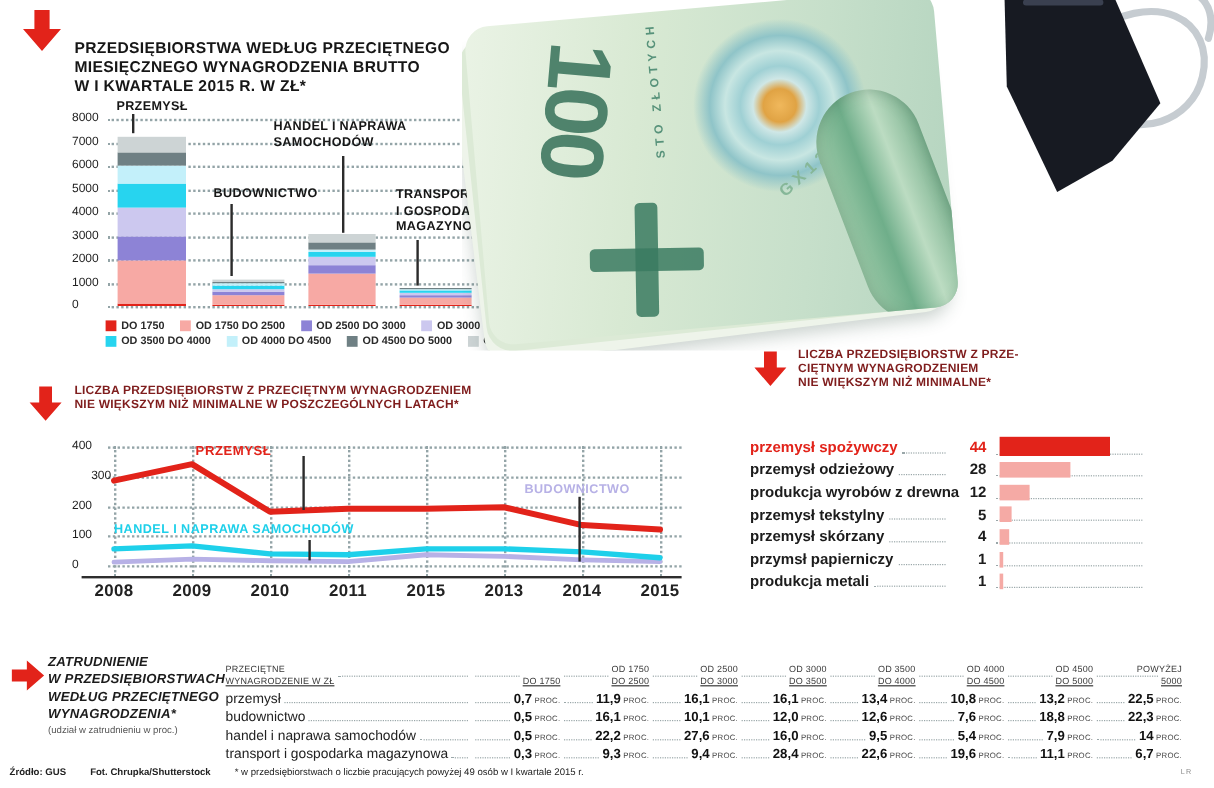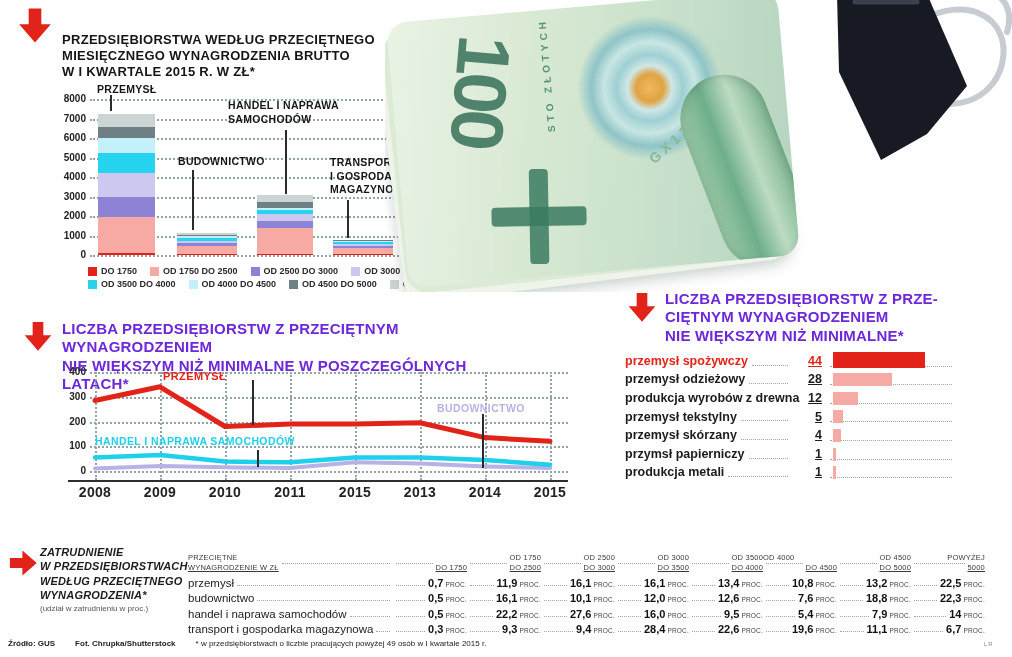--- a/index.html
+++ b/index.html
@@ -1,44 +1,44 @@
 <!DOCTYPE html>
 <html><head>
 <meta charset="utf-8">
 <style>
   html,body{margin:0;padding:0;background:#fff;}
   .page{position:relative;width:1012px;height:657px;background:#fff;overflow:hidden;
         font-family:"Liberation Sans","DejaVu Sans",sans-serif;color:#1c1c1c;}
   .abs{position:absolute;}
   .ttl{font-weight:700;font-size:13px;line-height:1.22;letter-spacing:.3px;color:#161616;text-transform:uppercase;margin-top:22px;}
-  .ttl-sm{font-weight:700;font-size:15px;line-height:1.22;letter-spacing:.2px;color:#6d28d9;text-transform:uppercase;}
+  .ttl-sm{font-weight:700;font-size:10px;line-height:1.22;letter-spacing:.2px;color:#7f1d1d;text-transform:uppercase;}
   .arrow-ico{width:38px;height:38px;}
   
   #barchart{left:60px;top:92px;width:410px;height:200px;}
   .grid{position:absolute;height:0;border-top:2px dotted #93a4a7;}
-  .ytick{position:absolute;width:26px;text-align:right;font-size:10px;font-weight:700;color:#222;}
+  .ytick{position:absolute;width:26px;text-align:left;font-size:10px;font-weight:400;color:#222;}
   .seg{position:absolute;}
   .ptr{position:absolute;width:2px;background:#2b2b2b;}
   .catlab{position:absolute;font-weight:700;font-size:10.5px;letter-spacing:.3px;color:#161616;line-height:1.3;text-transform:uppercase;}
   
   #legend{left:88px;top:266px;width:420px;display:flex;flex-wrap:wrap;column-gap:13px;row-gap:3px;}
   .lg-item{display:flex;align-items:center;gap:4px;font-size:9px;font-weight:700;color:#2a2a2a;white-space:nowrap;}
   .lg-sw{width:9px;height:9px;display:inline-block;}
   
   #linechart{left:60px;top:368px;width:512px;height:140px;}
   .vgrid{position:absolute;width:0;border-left:2px dotted #93a4a7;}
   .xaxis{position:absolute;left:8px;top:112px;width:500px;height:2px;background:#2e2e2e;}
   .year{position:absolute;top:116px;transform:translateX(-50%);font-size:14px;font-weight:700;color:#222;letter-spacing:.3px;}
   .serlab{position:absolute;font-weight:700;font-size:10.5px;letter-spacing:.4px;text-transform:uppercase;}
   
-  #hbar{left:625px;top:350px;width:385px;}
+  #hbar{left:625px;top:362px;width:385px;}
   .hrow{display:flex;align-items:flex-end;height:18.6px;}
   .hrow .lbl{font-size:12.5px;font-weight:700;color:#1c1c1c;white-space:nowrap;line-height:1.1;}
   .hrow .lead{flex:1;border-bottom:1.5px dotted #9aa7a9;margin:0 4px 3px 4px;height:0;}
-  .hrow .val{width:30px;text-align:right;font-size:12.5px;font-weight:700;color:#1c1c1c;line-height:1.1;text-decoration:underline;}
+  .hrow .val{width:30px;text-align:right;font-size:12.5px;font-weight:700;color:#1c1c1c;line-height:1.1;}
   .hrow .barzone{position:relative;width:180px;height:18px;margin-left:8px;flex:none;}
   .hrow .barzone:before{content:"";position:absolute;left:0;right:58px;bottom:2px;border-bottom:1.5px dotted #9aa7a9;}
   .hrow .bar{position:absolute;left:3px;bottom:1px;height:13px;background:#f5aaa5;}
   .hrow.hl .lbl,.hrow.hl .val{color:#e2231a;}
   .hrow.hl .bar{background:#e2231a;height:16px;}
   
   #emp-title{left:40px;top:545px;width:150px;font-size:11px;font-weight:700;line-height:1.3;letter-spacing:.2px;text-transform:uppercase;font-style:italic;}
   #emp-sub{left:40px;top:604px;font-size:8px;color:#555;}
   #table{left:188px;top:543px;width:800px;}
   .trow{display:grid;grid-template-columns:205px repeat(8,74px);}
@@ -226,21 +226,21 @@
     <div>NIE WIĘKSZYM NIŻ MINIMALNE W POSZCZEGÓLNYCH LATACH*</div>
   </div>
   <div id="linechart" class="abs">
       <div class="grid" style="left: 30px; width: 478px; top: 103px;"></div>
       <div class="ytick" style="left: 0px; top: 97px;">0</div>
       <div class="grid" style="left: 30px; width: 478px; top: 78.25px;"></div>
       <div class="ytick" style="left: 0px; top: 72.25px;">100</div>
       <div class="grid" style="left: 30px; width: 478px; top: 53.5px;"></div>
       <div class="ytick" style="left: 0px; top: 47.5px;">200</div>
       <div class="grid" style="left: 30px; width: 478px; top: 28.75px;"></div>
-      <div class="ytick" style="left: 0px; top: 22.75px;">300</div>
+      <div class="ytick" style="left: 16px; top: 22.75px;">300</div>
       <div class="grid" style="left: 30px; width: 478px; top: 4px;"></div>
       <div class="ytick" style="left: 0px; top: -2px;">400</div>
       <div class="vgrid" style="left: 35px; top: 4px; height: 108px;"></div>
       <div class="year" style="left: 35px;">2008</div>
       <div class="vgrid" style="left: 100px; top: 4px; height: 108px;"></div>
       <div class="year" style="left: 100px;">2009</div>
       <div class="vgrid" style="left: 165px; top: 4px; height: 108px;"></div>
       <div class="year" style="left: 165px;">2010</div>
       <div class="vgrid" style="left: 230px; top: 4px; height: 108px;"></div>
       <div class="year" style="left: 230px;">2011</div>
@@ -381,21 +381,21 @@
           </div>
         </div>
         <div class="th">
           <div style="text-align: right;">OD 3500</div>
           <div class="l2">
             <span class="lead"></span>
             <span>DO 4000</span>
           </div>
         </div>
         <div class="th">
-          <div style="text-align: left;">OD 4000</div>
+          <div style="text-align: right;">OD 4000</div>
           <div class="l2">
             <span class="lead"></span>
             <span>DO 4500</span>
           </div>
         </div>
         <div class="th">
           <div style="text-align: right;">OD 4500</div>
           <div class="l2">
             <span class="lead"></span>
             <span>DO 5000</span>

